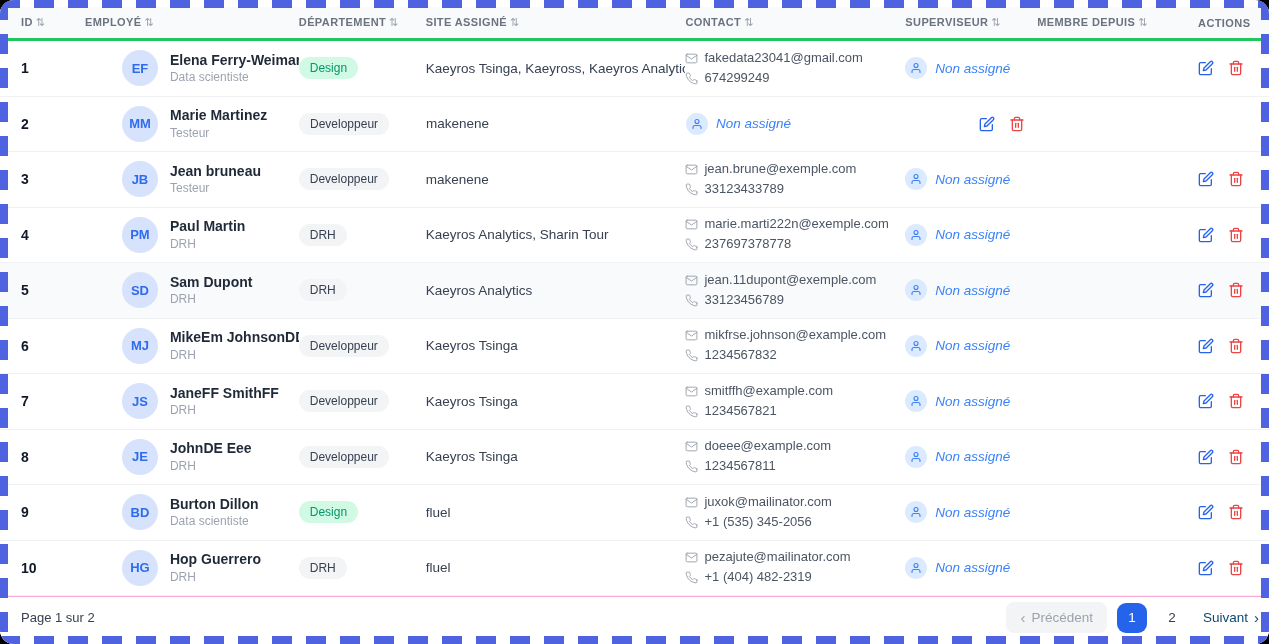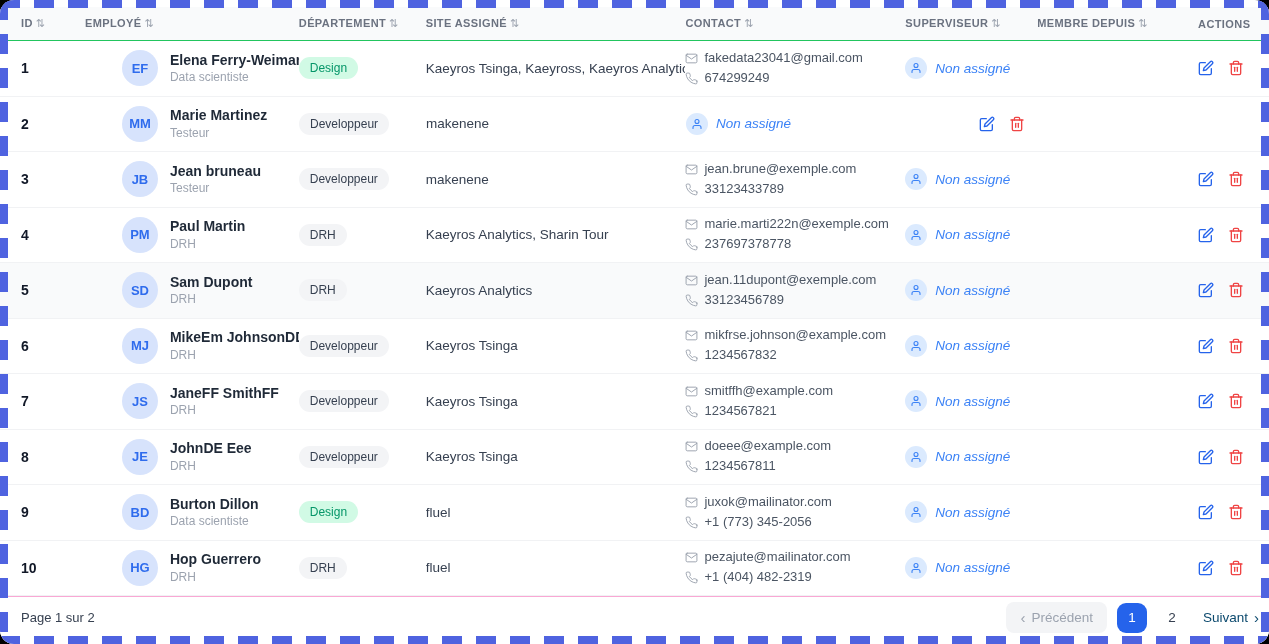--- a/index.html
+++ b/index.html
@@ -15,21 +15,21 @@
   .edge-bottom { bottom:0; left:0; right:0; height:8px;
     background:repeating-linear-gradient(90deg,#4f63e0 0 20px,transparent 20px 34px); }
   .edge-left   { top:0; bottom:0; left:0; width:8px;
     background:repeating-linear-gradient(180deg,#4f63e0 0 20px,transparent 20px 34px); }
   .edge-right  { top:0; bottom:0; right:0; width:8px;
     background:repeating-linear-gradient(180deg,#4f63e0 0 20px,transparent 20px 34px); }
 
   .table-wrap { padding-top:7px; }
   .hrow {
     display:flex; align-items:center; height:34px;
-    background:#f9fafb; border-bottom:1px solid #22c55e;
+    background:#f9fafb; border-bottom:3px solid #22c55e;
   }
   .hcell {
     font-size:11px; font-weight:700; color:#6b7280; letter-spacing:.4px;
     white-space:nowrap; overflow:hidden;
   }
   .sort-glyph { color:#9ca3af; font-weight:400; font-size:11px; margin-left:3px; }
 
   .row {
     display:flex; align-items:center; height:55.5px;
     border-bottom:1px solid #f1f2f4; background:#fff;
@@ -571,21 +571,21 @@
         <svg viewBox="0 0 24 24" fill="none" stroke-width="1.8" stroke-linecap="round" stroke-linejoin="round">
                 <path d="M4 4h16c1.1 0 2 .9 2 2v12c0 1.1-.9 2-2 2H4c-1.1 0-2-.9-2-2V6c0-1.1.9-2 2-2z"></path>
                 <polyline points="22,6 12,13 2,6"></polyline>
               </svg>
         <span class="contact-text">juxok@mailinator.com</span>
       </div>
       <div class="contact-line">
         <svg viewBox="0 0 24 24" fill="none" stroke-width="1.8" stroke-linecap="round" stroke-linejoin="round">
                 <path d="M22 16.92v3a2 2 0 0 1-2.18 2 19.79 19.79 0 0 1-8.63-3.07 19.5 19.5 0 0 1-6-6 19.79 19.79 0 0 1-3.07-8.67A2 2 0 0 1 4.11 2h3a2 2 0 0 1 2 1.72 12.84 12.84 0 0 0 .7 2.81 2 2 0 0 1-.45 2.11L8.09 9.91a16 16 0 0 0 6 6l1.27-1.27a2 2 0 0 1 2.11-.45 12.84 12.84 0 0 0 2.81.7A2 2 0 0 1 22 16.92z"></path>
               </svg>
-        <span class="contact-text">+1 (773) 345-2056</span>
+        <span class="contact-text">+1 (535) 345-2056</span>
       </div>
     </div>
     <div class="cell col-sup">
       <span class="sup-avatar">
         <svg viewBox="0 0 24 24" fill="none" stroke-width="2.2" stroke-linecap="round" stroke-linejoin="round">
                 <path d="M20 21v-2a4 4 0 0 0-4-4H8a4 4 0 0 0-4 4v2"></path>
                 <circle cx="12" cy="7" r="4"></circle>
               </svg>
       </span>
       <span class="sup-link">Non assigné</span>

